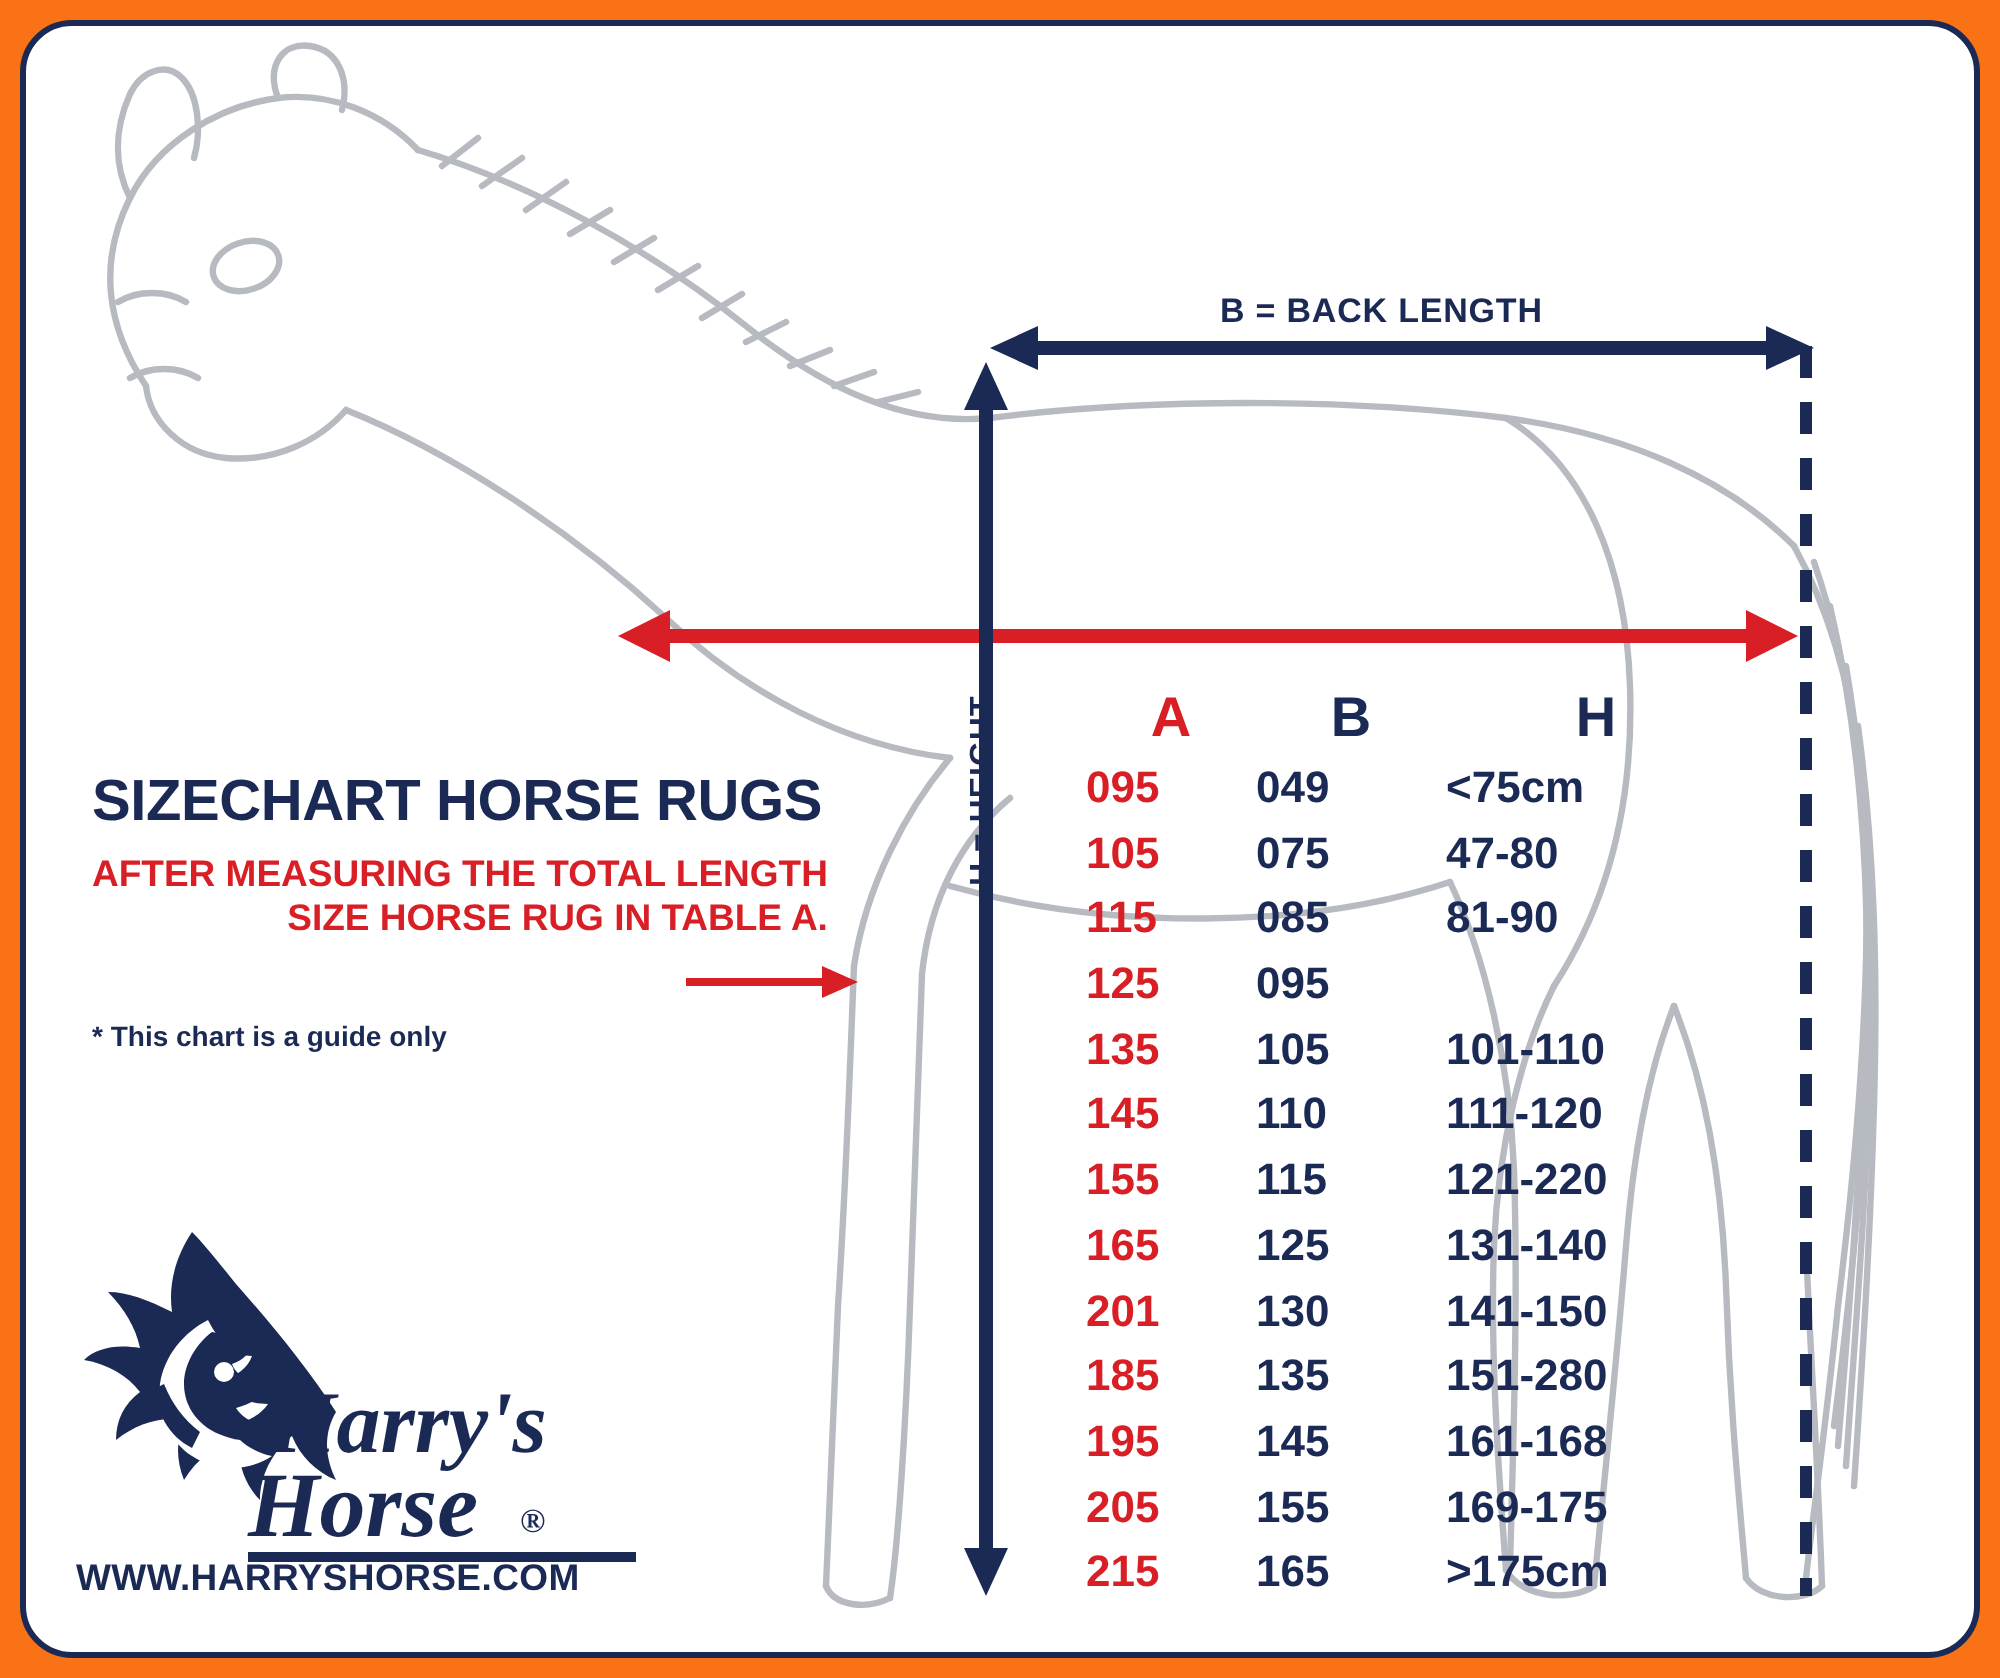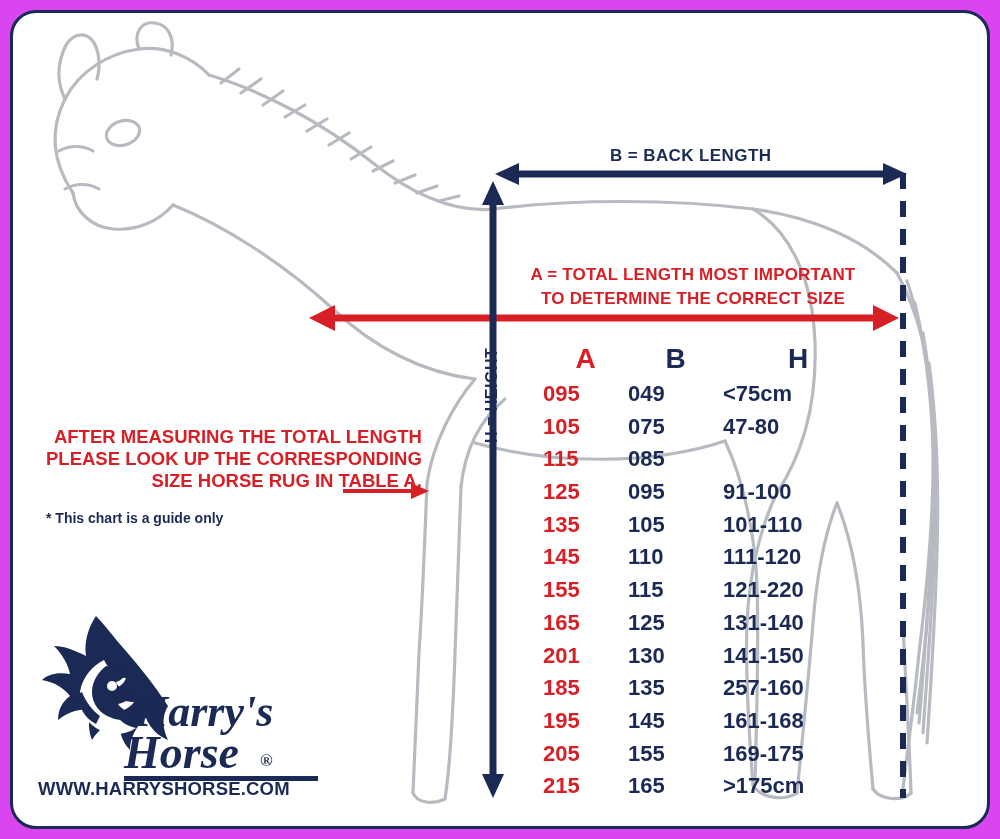--- a/index.html
+++ b/index.html
@@ -7,21 +7,21 @@
     padding: 0;
     background: #ffffff;
   }
   body {
     font-family: "Liberation Sans", sans-serif;
   }
   #page {
     position: relative;
     width: 1000px;
     height: 839px;
-    background: #d946ef;
+    background: #f97316;
     overflow: hidden;
     text-decoration: underline;
   }
   .card {
     position: absolute;
     left: 10px;
     top: 10px;
     width: 980px;
     height: 819px;
     box-sizing: border-box;
@@ -235,29 +235,25 @@
 
       <line x1="890" y1="160" x2="890" y2="785" stroke="#1b2a55" stroke-width="6" stroke-dasharray="16 12"></line>
 
       <g>
         <line x1="330" y1="478" x2="404" y2="478" stroke="#d91f26" stroke-width="4"></line>
         <polygon points="416,478 398,470 398,486" fill="#d91f26"></polygon>
       </g>
     </svg>
 
     <div class="label-b">B = BACK LENGTH</div>
-    <div class="label-a">
-      <div>A = TOTAL LENGTH MOST IMPORTANT</div>
-      <div>TO DETERMINE THE CORRECT SIZE</div>
-    </div>
     <div class="label-h">H = HEIGHT</div>
 
+    <div class="title">SIZECHART HORSE RUGS</div>
     <div class="subtitle">
       <div>AFTER MEASURING THE TOTAL LENGTH</div>
-      <div>PLEASE LOOK UP THE CORRESPONDING</div>
       <div>SIZE HORSE RUG IN TABLE A.</div>
     </div>
     <div class="guide-note">* This chart is a guide only</div>
 
     <div class="table">
       <div class="table-head">
         <div class="col-a">A</div>
         <div class="col-b">B</div>
         <div class="col-h">H</div>
       </div>
@@ -268,25 +264,25 @@
         <div class="col-h">&lt;75cm</div>
       </div>
       <div class="table-row">
         <div class="col-a">105</div>
         <div class="col-b">075</div>
         <div class="col-h">47-80</div>
       </div>
       <div class="table-row">
         <div class="col-a">115</div>
         <div class="col-b">085</div>
+        <div class="col-h">81-90</div>
       </div>
       <div class="table-row">
         <div class="col-a">125</div>
         <div class="col-b">095</div>
-        <div class="col-h">91-100</div>
       </div>
       <div class="table-row">
         <div class="col-a">135</div>
         <div class="col-b">105</div>
         <div class="col-h">101-110</div>
       </div>
       <div class="table-row">
         <div class="col-a">145</div>
         <div class="col-b">110</div>
         <div class="col-h">111-120</div>
@@ -302,21 +298,21 @@
         <div class="col-h">131-140</div>
       </div>
       <div class="table-row">
         <div class="col-a">201</div>
         <div class="col-b">130</div>
         <div class="col-h">141-150</div>
       </div>
       <div class="table-row">
         <div class="col-a">185</div>
         <div class="col-b">135</div>
-        <div class="col-h">257-160</div>
+        <div class="col-h">151-280</div>
       </div>
       <div class="table-row">
         <div class="col-a">195</div>
         <div class="col-b">145</div>
         <div class="col-h">161-168</div>
       </div>
       <div class="table-row">
         <div class="col-a">205</div>
         <div class="col-b">155</div>
         <div class="col-h">169-175</div>

